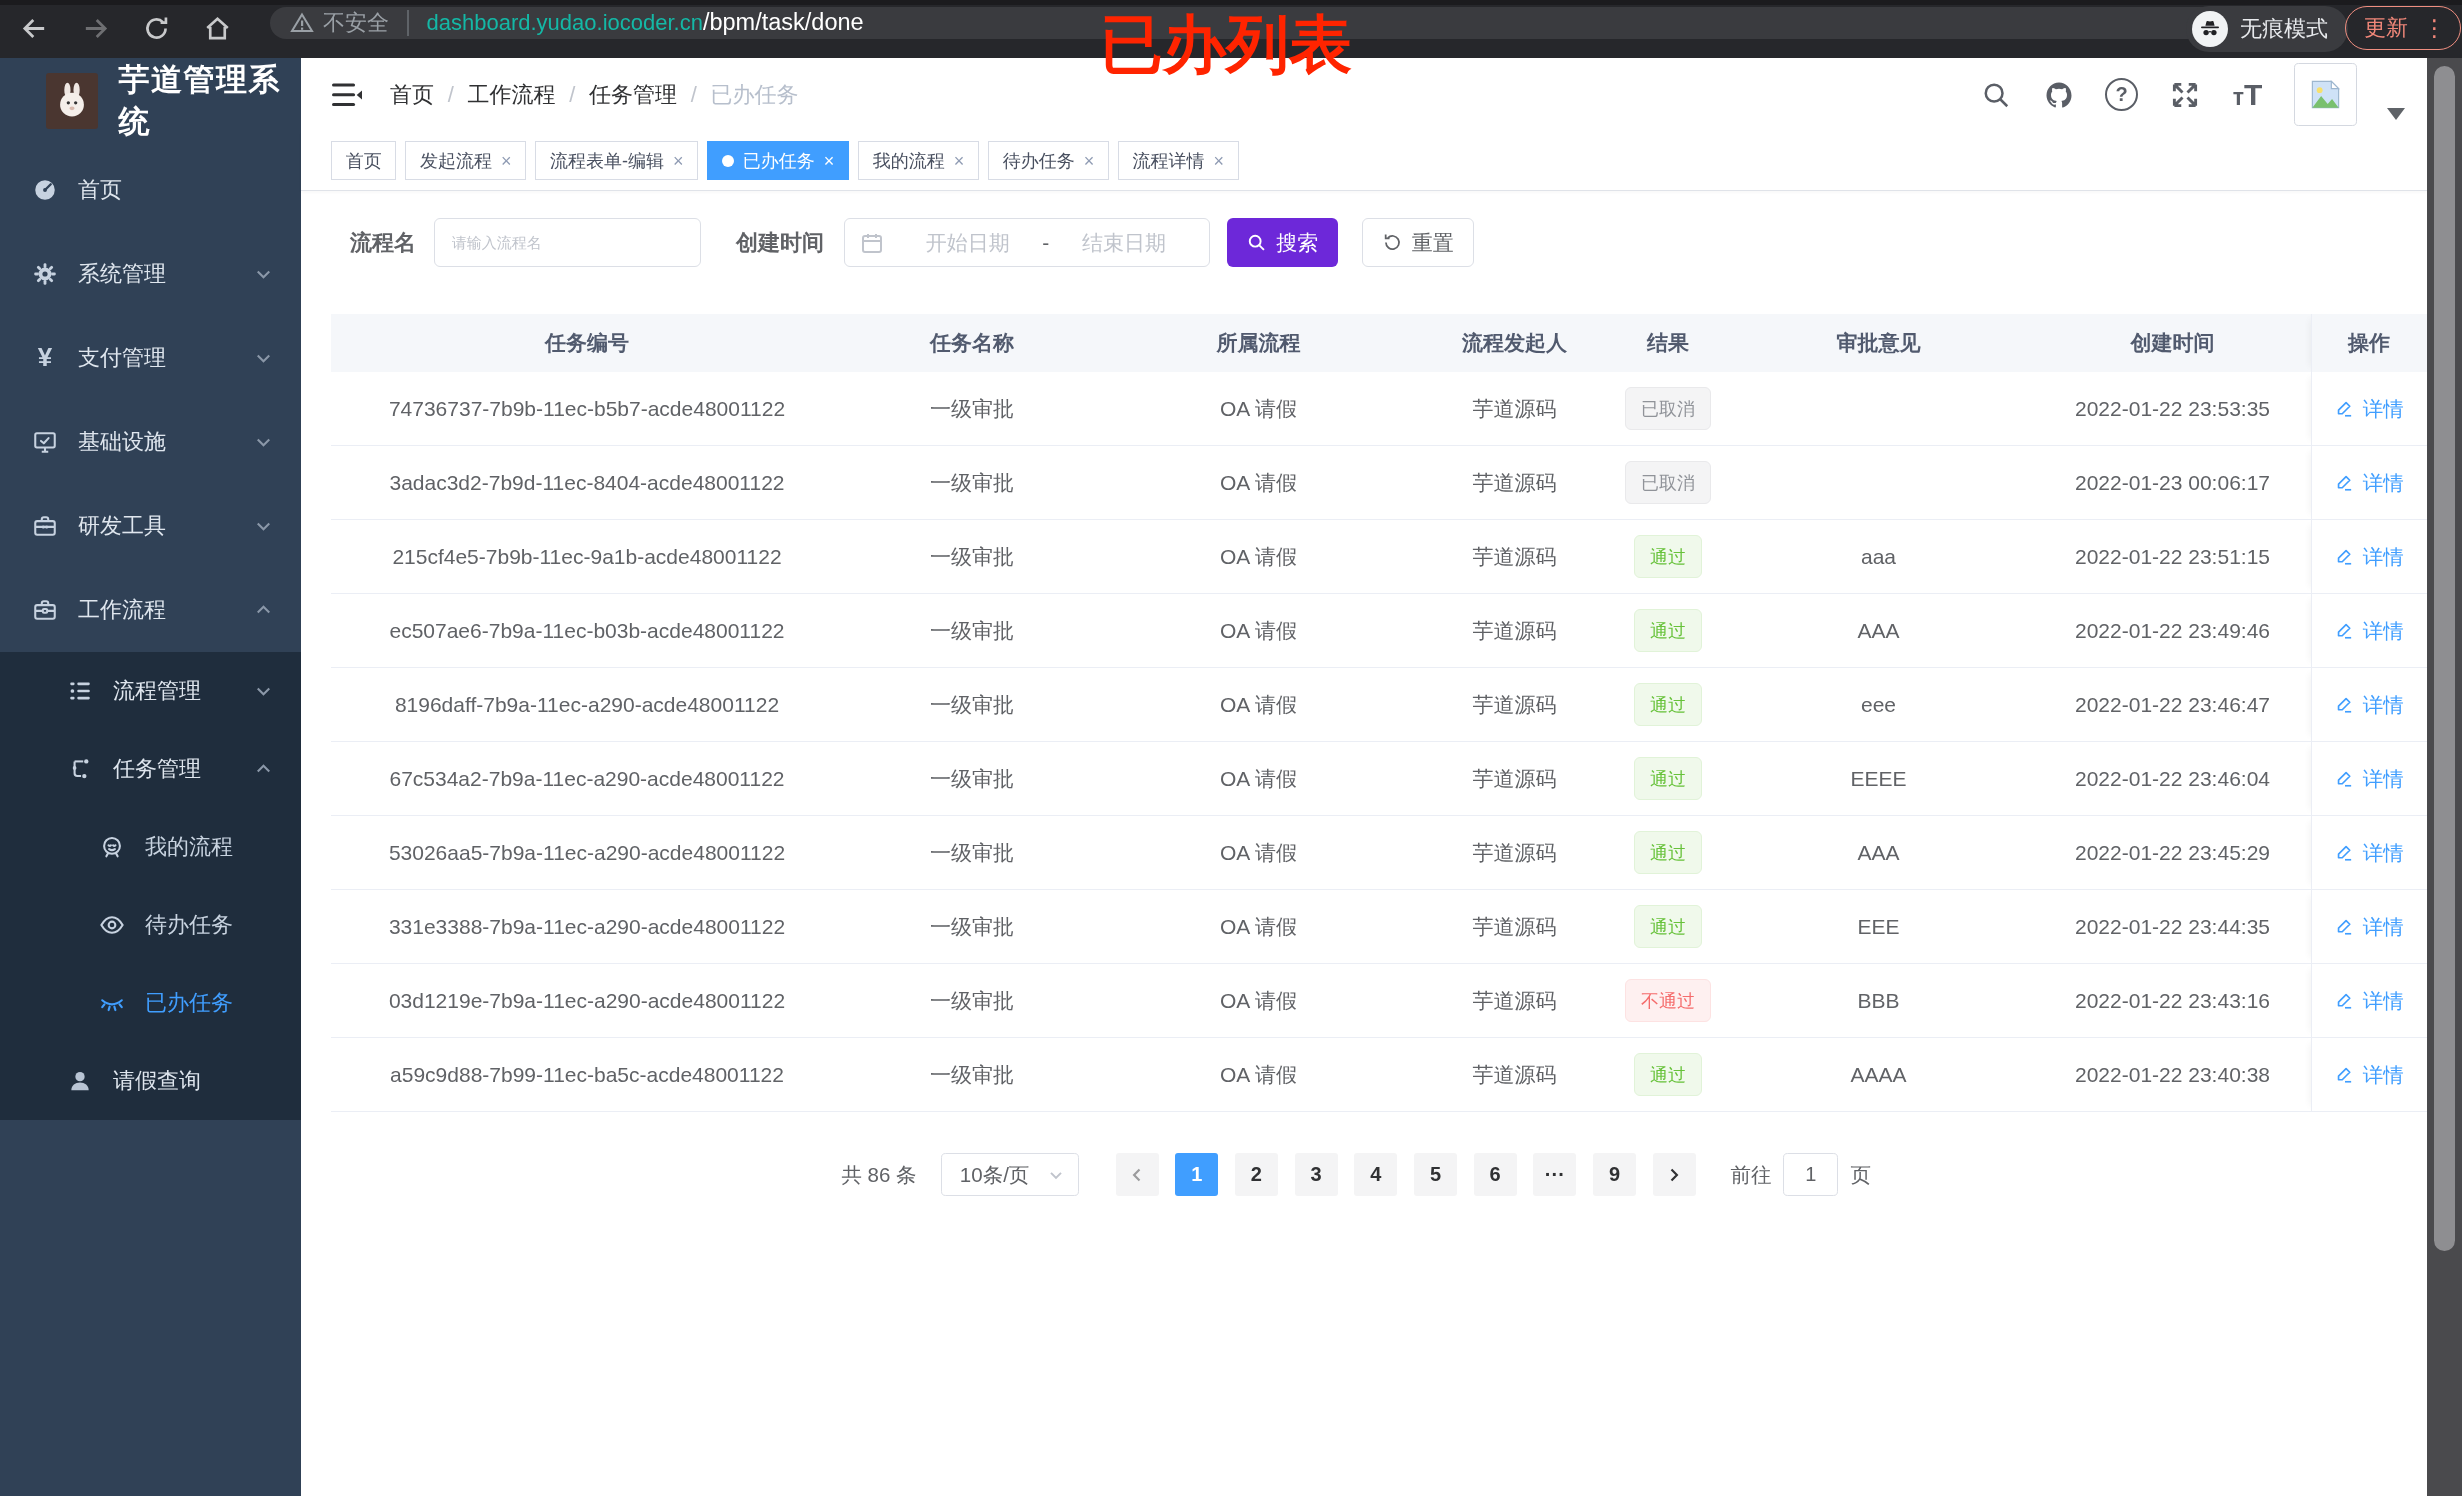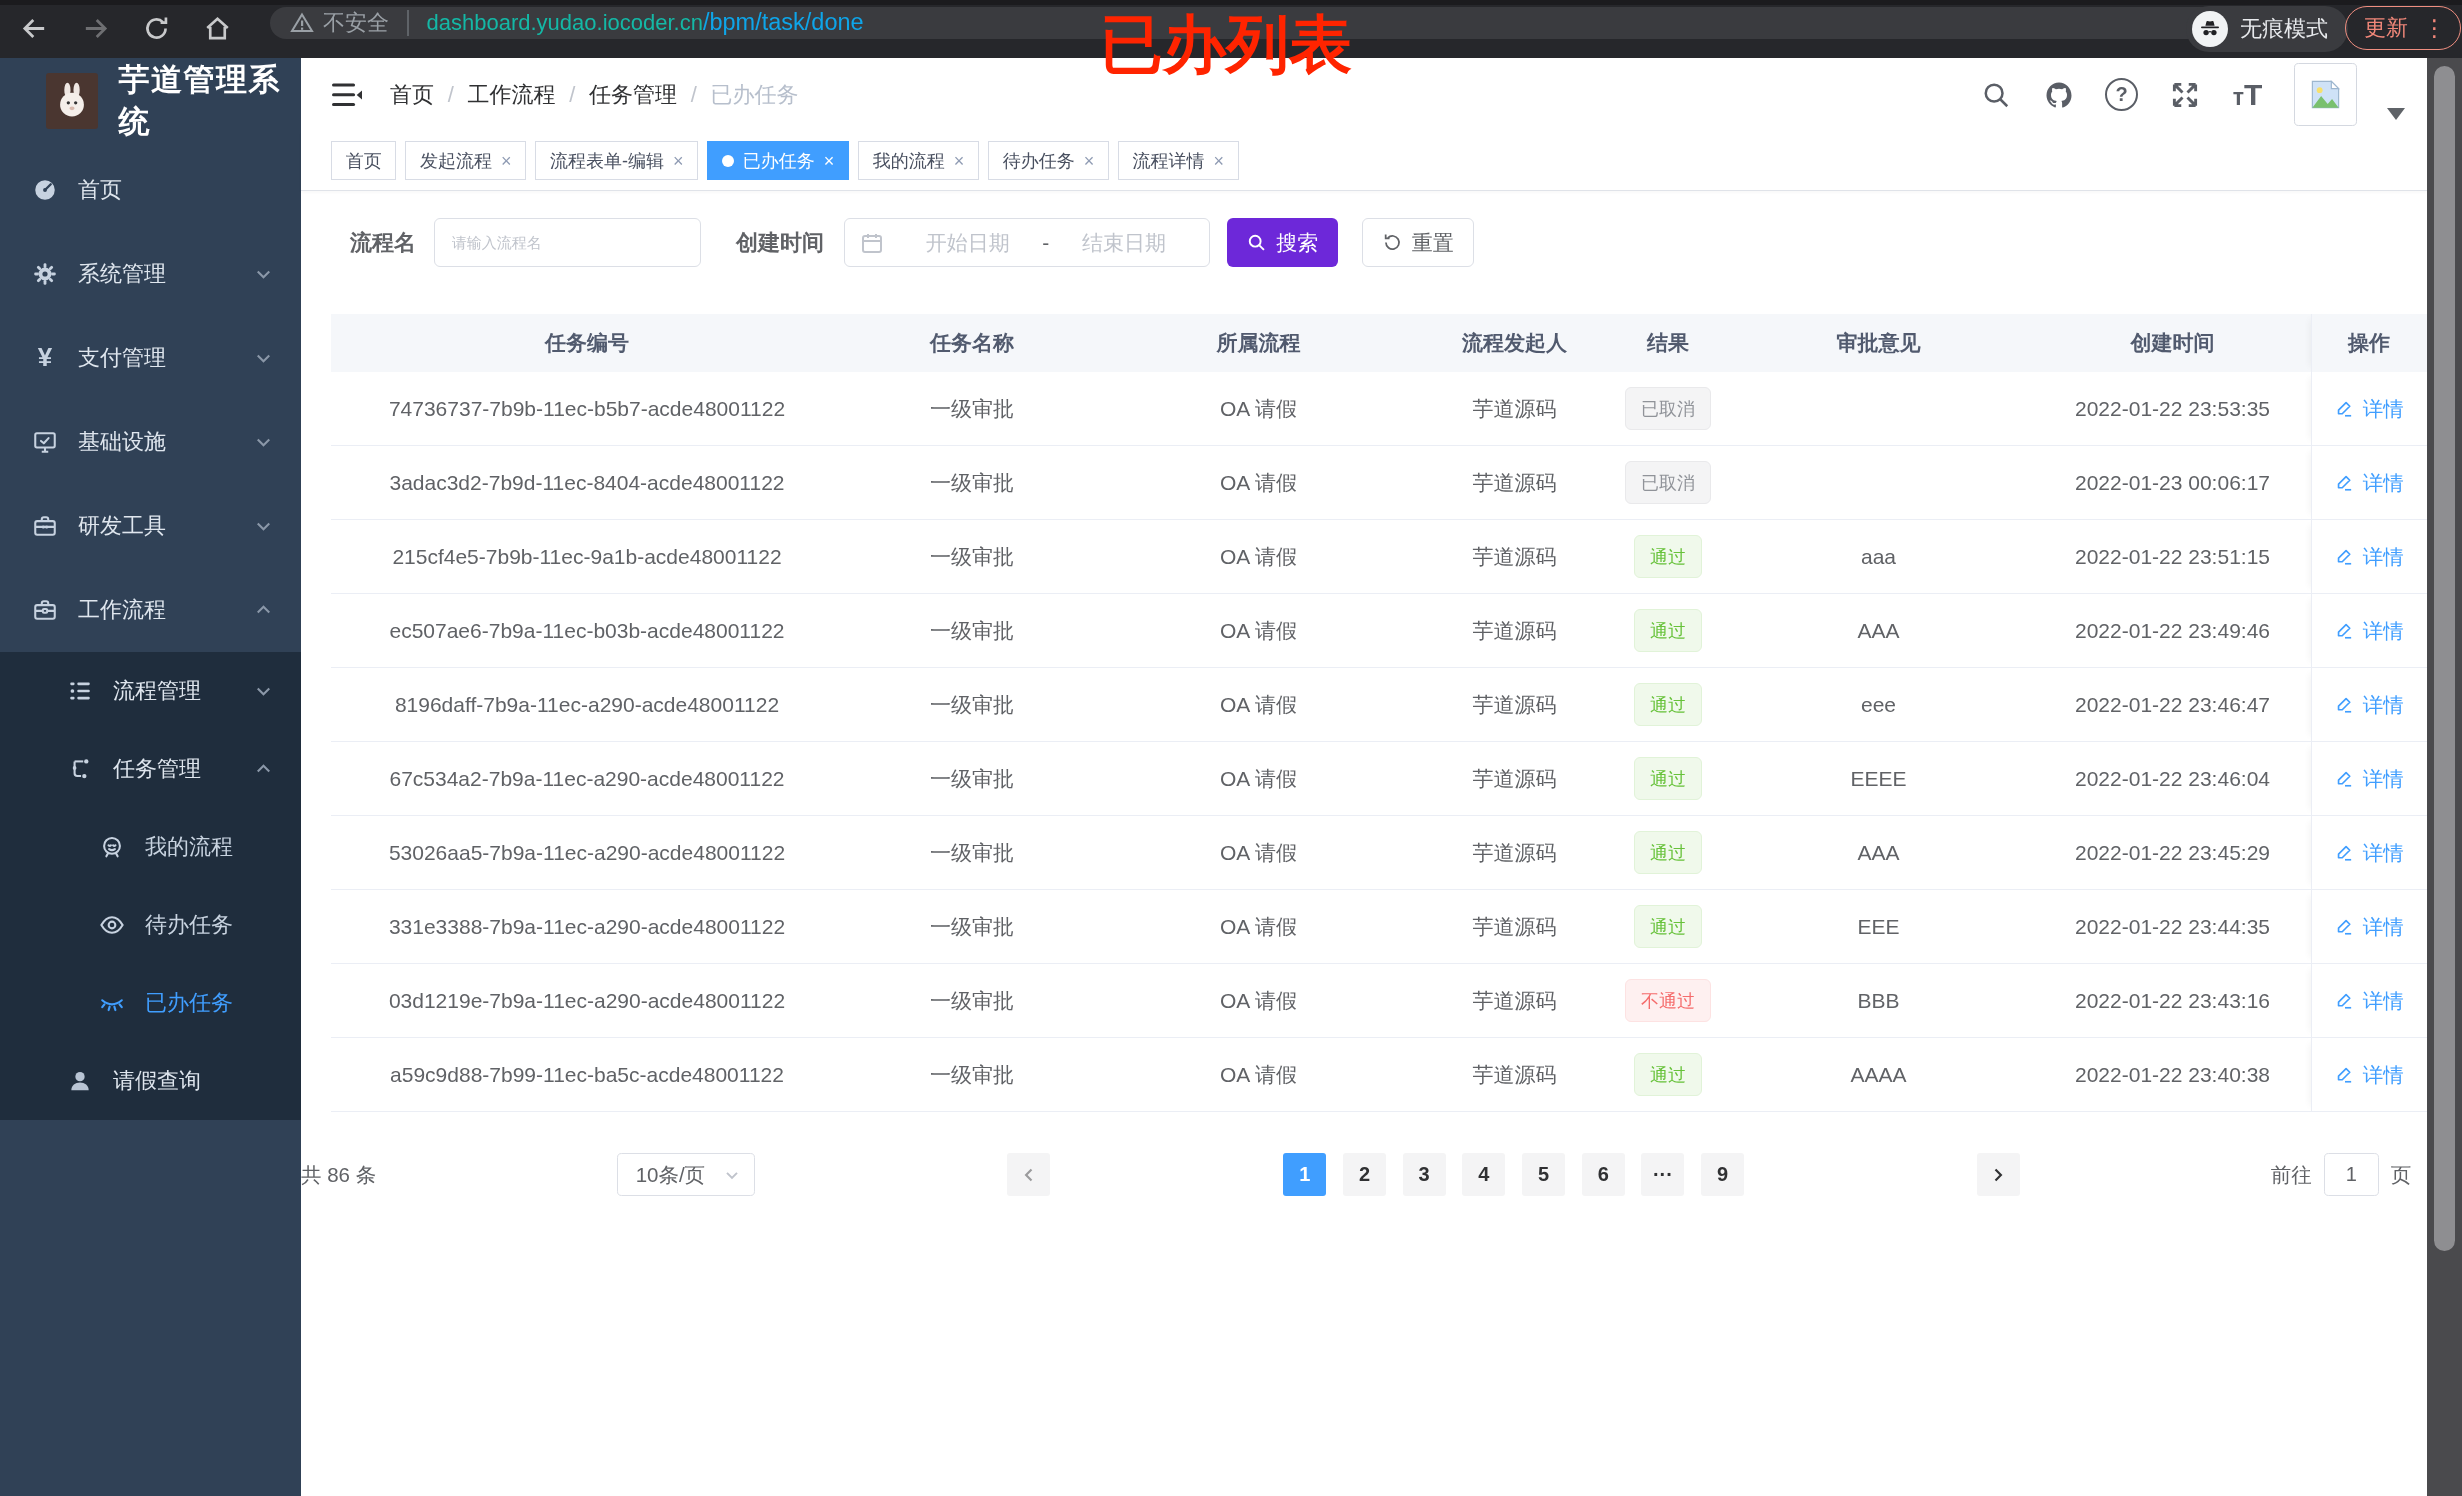--- a/index.html
+++ b/index.html
@@ -11,21 +11,21 @@
   
   .chrome{position:absolute;left:0;top:0;width:2462px;height:58px;background:#26272b;}
   .chrome-topstrip{position:absolute;left:0;top:0;width:100%;height:4.6px;background:#1b1b1e;}
   .nav-ico{position:absolute;top:10.6px;width:36px;height:36px;display:flex;align-items:center;justify-content:center;}
   .nav-ico svg{width:29px;height:29px;}
   .omnibox{position:absolute;left:270px;top:6.8px;width:2060px;height:32px;border-radius:22px;background:#3a3b3f;
     display:flex;align-items:center;padding:0 20px;box-sizing:border-box;color:#9aa0a6;font-size:22px;}
   .omni-sec{display:flex;align-items:center;gap:9px;color:#9aa0a6;}
   .omni-div{width:1.5px;height:26px;background:#5f6368;margin:0 18px;}
   .url-host{color:#14b8a6;font-size:22px;}
-  .url-path{color:#0ea5e9;font-size:23.5px;}
+  .url-path{color:#ffffff;font-size:23.5px;}
   .omni-spacer{flex:1;}
   .incog-pill{position:absolute;left:2186px;top:6px;height:46px;border-radius:23px;background:#3a3b3f;
     display:flex;align-items:center;gap:12px;padding:0 20px 0 6px;box-sizing:border-box;}
   .incog-circ{width:36px;height:36px;border-radius:50%;background:#f1f3f4;display:flex;align-items:center;justify-content:center;}
   .incog-circ svg{width:24px;height:24px;}
   .incog-label{color:#e8eaed;font-size:22px;}
   .update-pill{position:absolute;left:2345px;top:6px;height:44px;border:1.5px solid #ef8e80;border-radius:23px;
     display:flex;align-items:center;gap:15px;padding:0 13.7px 0 18px;box-sizing:border-box;color:#f08779;font-size:22px;}
   .update-dots{font-size:23px;color:#f08779;letter-spacing:0;}
   .annotation{position:absolute;left:1100px;top:1.5px;font-size:63px;font-weight:700;color:#ff2400;z-index:50;}
@@ -93,21 +93,21 @@
   .c0{width:512px;}.c1{width:258px;}.c2{width:315px;}.c3{width:197px;}.c4{width:110px;}.c5{width:311px;}.c6{width:277px;}
   .c7{width:115px;border-left:1.5px solid #ebeef5;box-shadow:-6px 0 7.6px -4.6px rgba(0,0,0,.06);height:100%;}
   .thead .c7{background:#f5f7fa;}
   .tag{height:43px;display:inline-flex;align-items:center;padding:0 15px;border-radius:6px;font-size:18px;border:1.5px solid transparent;box-sizing:border-box;}
   .tag.info{background:#f4f4f5;border-color:#e9e9eb;color:#909399;}
   .tag.success{background:#f0f9eb;border-color:#e1f3d8;color:#67c23a;}
   .tag.danger{background:#fef0f0;border-color:#fde2e2;color:#f56c6c;}
   .op-link{display:inline-flex;align-items:center;gap:7.6px;color:#409eff;font-size:20.5px;cursor:pointer;}
   .op-link svg{width:21px;height:21px;}
   
-  .pagination{display:flex;align-items:center;justify-content:space-between;margin:41px 16.7px 0 0;gap:16.7px;font-size:20.5px;color:#606266;}
+  .pagination{display:flex;align-items:center;justify-content:center;margin:41px 16.7px 0 0;gap:16.7px;font-size:20.5px;color:#606266;}
   .pg-total{margin-right:7.6px;}
   .pg-select{width:138px;height:43px;border:1.5px solid #dcdfe6;border-radius:4.6px;display:flex;align-items:center;justify-content:space-between;padding:0 12px 0 18px;box-sizing:border-box;color:#606266;margin-right:20px;}
   .pg-select svg{width:20px;height:20px;}
   .pg-btn{min-width:43px;height:43px;border-radius:3px;background:#f4f4f5;display:flex;align-items:center;justify-content:center;font-size:20px;font-weight:700;color:#303133;cursor:pointer;padding:0 6px;box-sizing:border-box;}
   .pg-btn.active{background:#409eff;color:#fff;}
   .pg-btn svg{width:20px;height:20px;}
   .pg-btn.disabled svg{opacity:.45;}
   .pg-goto{display:flex;align-items:center;gap:12px;margin-left:18px;}
   .pg-input{width:55px;height:43px;border:1.5px solid #dcdfe6;border-radius:4.6px;text-align:center;font-size:20px;color:#606266;outline:none;box-sizing:border-box;font-family:inherit;}
   

